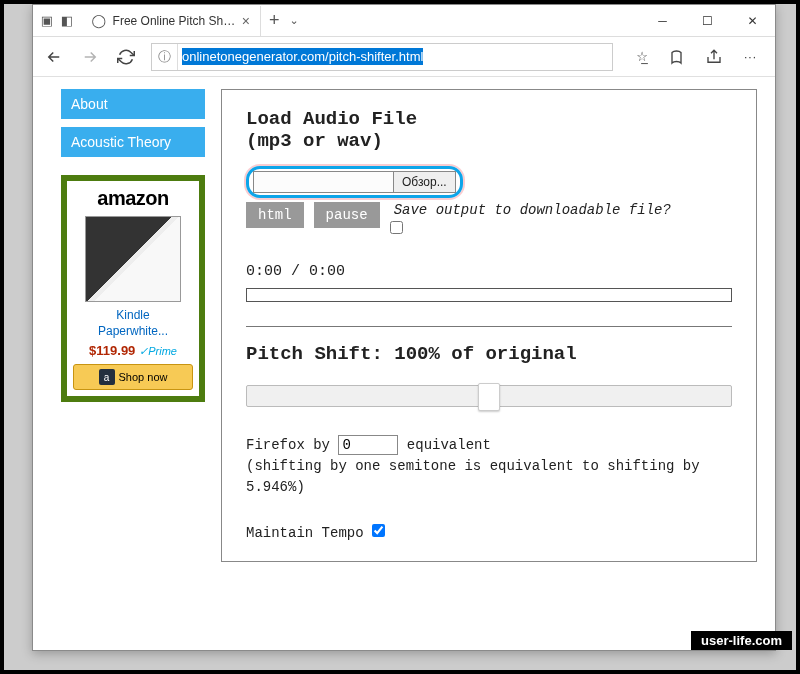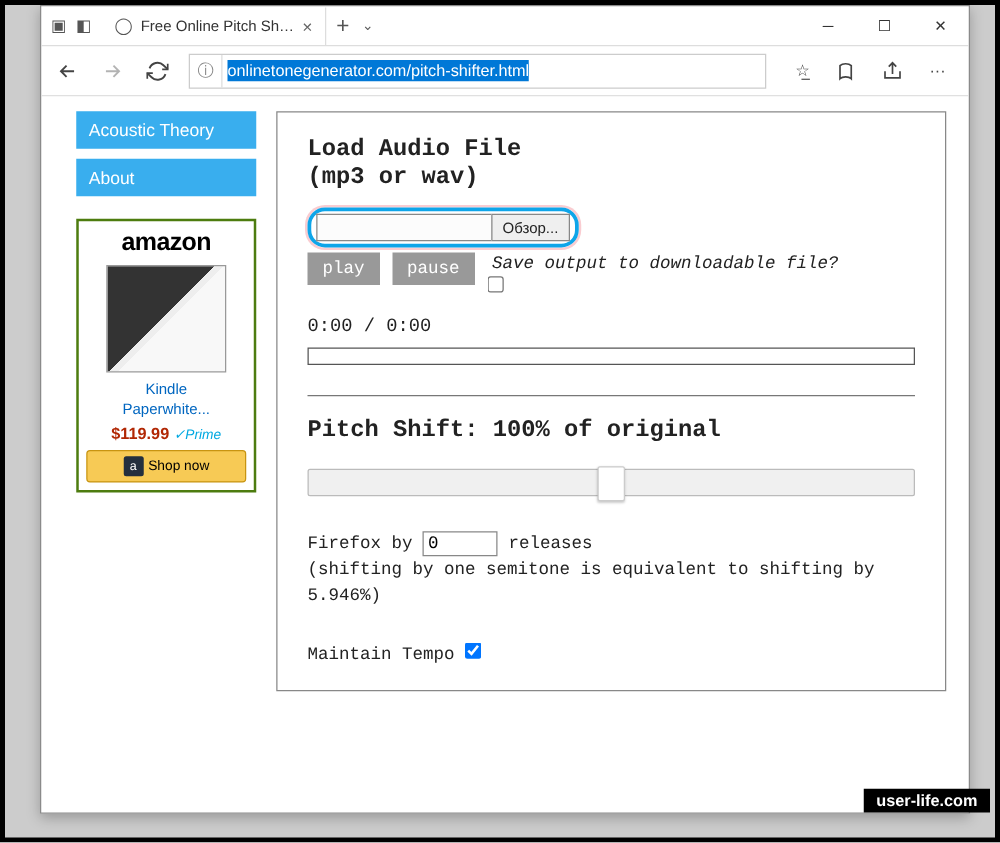--- a/index.html
+++ b/index.html
@@ -18,42 +18,42 @@
 .toolbar { height: 40px; display: flex; align-items: center; padding: 0 10px; gap: 14px; border-bottom: 1px solid #e0e0e0; }
 .tool-icon { width: 22px; height: 22px; display: flex; align-items: center; justify-content: center; color: #444; }
 .url-bar { flex: 1; display: flex; align-items: center; height: 28px; border: 1px solid #ccc; background: #fff; }
 .url-info { padding: 0 6px; color: #888; font-size: 13px; border-right: 1px solid #ddd; display: flex; align-items: center; height: 100%; }
 .url-text { flex: 1; padding: 0 4px; font-size: 13px; }
 .url-text .selected { background: #0078d7; color: #fff; padding: 1px 0; }
 .right-tools { display: flex; gap: 14px; padding: 0 4px; }
 .content { display: flex; padding: 12px 18px 0 28px; height: 565px; overflow: hidden; }
 .sidebar { width: 144px; flex-shrink: 0; }
 .nav-btn { background: #39aeee; color: #fff; padding: 7px 10px; margin-bottom: 8px; font-size: 14px; cursor: pointer; }
-.ad-box { border: 2px solid #4d7c0f; padding: 6px; text-align: center; margin-top: 18px; }
+.ad-box { border: 6px solid #4d7c0f; padding: 6px; text-align: center; margin-top: 18px; }
 .ad-logo { font-family: Arial; font-weight: bold; font-size: 20px; letter-spacing: -0.5px; color: #000; }
 .ad-img { width: 96px; height: 86px; background: linear-gradient(135deg,#333 0%,#333 48%,#eee 48%,#eee 52%,#f8f8f8 52%); margin: 6px auto; border: 1px solid #999; position: relative; }
 .ad-link { color: #0066c0; font-size: 12px; line-height: 1.3; display: block; margin: 4px 0; }
 .ad-price { color: #b12704; font-size: 13px; font-weight: bold; }
 .ad-prime { color: #00a8e1; font-size: 11px; font-style: italic; }
 .ad-shop { background: #f7ca55; border: 1px solid #c89411; border-radius: 3px; padding: 4px 6px; margin-top: 6px; font-size: 11px; display: flex; align-items: center; justify-content: center; gap: 4px; }
 .ad-shop .a-icon { background: #232f3e; color: #fff; width: 16px; height: 16px; border-radius: 2px; font-size: 10px; display: flex; align-items: center; justify-content: center; }
 .main { flex: 1; margin-left: 16px; font-family: "Courier New", monospace; font-size: 15px; color: #222; }
 .intro-text { margin-bottom: 14px; line-height: 1.4; }
 .panel { border: 1px solid #888; padding: 18px 24px 20px; }
 .panel h2 { font-family: "Courier New", monospace; font-size: 19px; font-weight: bold; margin-bottom: 2px; }
 .file-row { margin-top: 14px; }
 .highlight-ring { border: 3px solid #0ea5e9; border-radius: 14px; padding: 2px 4px; display: inline-block; box-shadow: 0 0 0 2px rgba(226,0,26,0.2); }
 .file-input { display: flex; height: 22px; }
 .file-input .path { width: 140px; border: 1px solid #888; border-right: none; background: #fcfcfc; }
 .file-input .browse { border: 1px solid #888; background: #efefef; padding: 0 8px; font-family: Arial; font-size: 12px; display: flex; align-items: center; }
 .controls-row { display: flex; align-items: flex-start; gap: 10px; margin-top: 4px; }
 .ctrl-btn { background: #999; color: #fff; border: none; padding: 5px 12px; font-family: "Courier New", monospace; font-size: 14px; cursor: pointer; }
 .save-label { font-family: "Courier New", monospace; font-size: 14px; margin-left: 4px; font-style: italic; }
 .checkbox-row { margin-top: 2px; }
-.time-display { margin-top: 14px; font-size: 15px; }
+.time-display { margin-top: 24px; font-size: 15px; }
 .progress-bar { margin-top: 8px; height: 14px; border: 1px solid #555; background: #fff; }
 hr { margin: 24px 0 16px; border: none; border-top: 1px solid #777; }
 .pitch-title { font-size: 19px; font-weight: bold; }
 .slider-wrap { margin-top: 20px; }
 .slider-track { height: 22px; border: 1px solid #bbb; background: #f0f0f0; position: relative; border-radius: 2px; }
 .slider-thumb { position: absolute; top: -3px; width: 22px; height: 28px; background: #fff; border: 1px solid #ccc; box-shadow: 0 1px 2px rgba(0,0,0,0.2); border-radius: 2px; }
 .semitone-row { margin-top: 28px; font-size: 14px; line-height: 1.5; }
 .semitone-input { width: 60px; border: 1px solid #888; padding: 1px 3px; font-family: "Courier New", monospace; font-size: 14px; }
 .maintain-row { margin-top: 26px; font-size: 14px; }
 .watermark { position: absolute; bottom: 20px; right: 4px; background: #000; color: #fff; padding: 2px 10px; font-family: Arial; font-size: 13px; font-weight: bold; }
@@ -117,22 +117,22 @@
             <svg width="18" height="18" viewBox="0 0 24 24" fill="none" stroke="#444" stroke-width="1.8">
               <path d="M4 12v7h16v-7M12 3v12M8 7l4-4 4 4"></path>
             </svg>
           </span>
         <span class="tool-icon">···</span>
       </div>
     </div>
 
     <div class="content">
       <div class="sidebar">
+        <div class="nav-btn">About</div>
         <div class="nav-btn">Acoustic Theory</div>
-        <div class="nav-btn">About</div>
 
         <div class="ad-box">
           <div>
             <span class="ad-logo">amazon</span>
             <span class="ad-logo smile"></span>
           </div>
           <div class="ad-img"></div>
           <span class="ad-link"><span>Kindle</span><br><span>Paperwhite...</span></span>
           <div>
             <span class="ad-price">$119.99</span>
@@ -156,21 +156,21 @@
           <div class="file-row">
             <div class="highlight-ring">
               <div class="file-input">
                 <div class="path"></div>
                 <div class="browse">Обзор...</div>
               </div>
             </div>
           </div>
 
           <div class="controls-row">
-            <button class="ctrl-btn">play</button>
+            <button class="ctrl-btn">html</button>
             <button class="ctrl-btn">pause</button>
             <div>
               <span class="save-label">Save output to downloadable file?</span>
               <div class="checkbox-row"><input type="checkbox" style=""></div>
             </div>
           </div>
 
           <div class="time-display">0:00 / 0:00</div>
           <div class="progress-bar"></div>
 
@@ -180,21 +180,21 @@
 
           <div class="slider-wrap">
             <div class="slider-track">
               <div class="slider-thumb" style="left:calc(50% - 11px);"></div>
             </div>
           </div>
 
           <div class="semitone-row">
             <span>Firefox by</span>
             <input class="semitone-input" value="0" style="">
-            <span>releases</span><br>
+            <span>equivalent</span><br>
             <span>(shifting by one semitone is equivalent to shifting by 5.946%)</span>
           </div>
 
           <div class="maintain-row">
             <span>Maintain Tempo</span>
             <input type="checkbox" checked="" style="">
           </div>
         </div>
       </div>
     </div>

